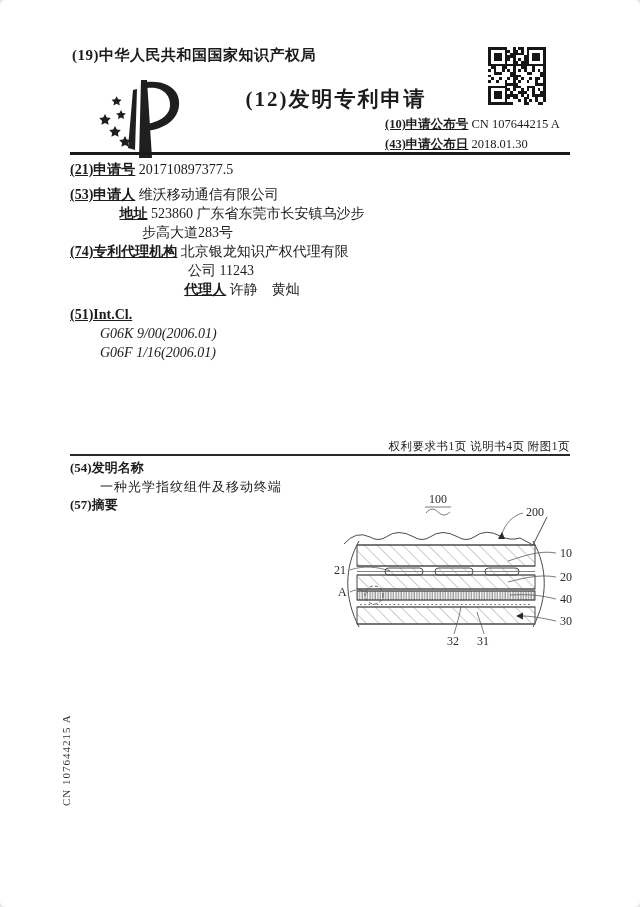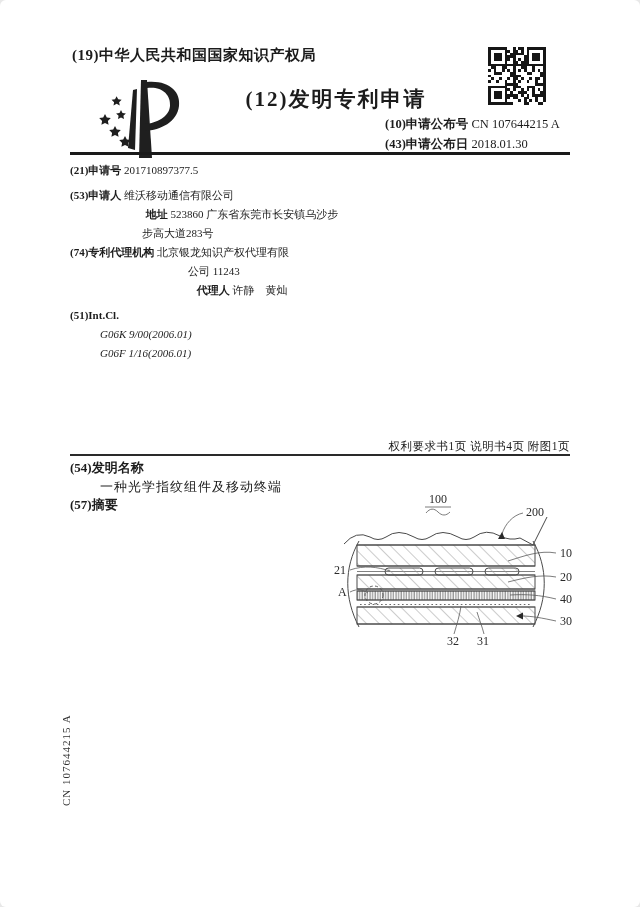--- a/index.html
+++ b/index.html
@@ -1,34 +1,34 @@
 <!DOCTYPE html>
 <html><head>
 <meta charset="utf-8">
 <style>
   html,body{margin:0;padding:0;background:#e8e8e8;}
   .page{
     position:relative;width:640px;height:907px;background:#ffffff;
     font-family:"Liberation Serif","DejaVu Serif",serif;color:#1c1c1c;
     overflow:hidden;margin:0 auto;border-radius:6px;
   }
-  .b{font-weight:bold;}
+  .b{font-weight:bold;text-decoration:underline;}
   .office{position:absolute;left:72px;top:46px;font-size:15px;font-weight:bold;letter-spacing:0.5px;}
   .logo{position:absolute;left:95px;top:76px;width:92px;height:88px;}
   .doctype{position:absolute;left:16px;top:85px;width:640px;text-align:center;font-size:21px;font-weight:bold;letter-spacing:2px;}
   .qr{position:absolute;left:488px;top:47px;width:58px;height:58px;display:grid;grid-template-columns:repeat(21,1fr);grid-template-rows:repeat(21,1fr);background:#fff;}
   .qr div{background:transparent;}
   .qr div.qm{background:#161616;}
   .publine{position:absolute;left:385px;font-size:12.5px;white-space:nowrap;}
   .pub1{top:116px;}
   .pub2{top:136px;}
   .mono-num{font-family:"Liberation Serif",serif;}
   .rule1{position:absolute;left:70px;top:152px;width:500px;height:2.5px;background:#1a1a1a;}
   .rule2{position:absolute;left:70px;top:454px;width:500px;height:1.5px;background:#2a2a2a;}
-  .biblio{position:absolute;left:70px;top:158px;width:300px;font-size:11px;line-height:14px;}
+  .biblio{position:absolute;left:70px;top:158px;width:300px;font-size:14px;line-height:14px;}
   .biblio .row{margin-top:11px;white-space:nowrap;}
   .biblio .row.first{margin-top:5px;}
   .biblio .row.tight{margin-top:5px;}
   .biblio .ind1{padding-left:44px;text-align:center;}
   .biblio .ind2{padding-left:72px;}
   .biblio .ind3{padding-left:118px;}
   .biblio .ind4{padding-left:30px;}
   .biblio .ital{font-style:italic;}
   .pagesinfo{position:absolute;right:70px;top:439px;font-size:11.5px;letter-spacing:0.5px;}
   .sec54{position:absolute;left:70px;top:459px;font-size:13px;font-weight:bold;}

